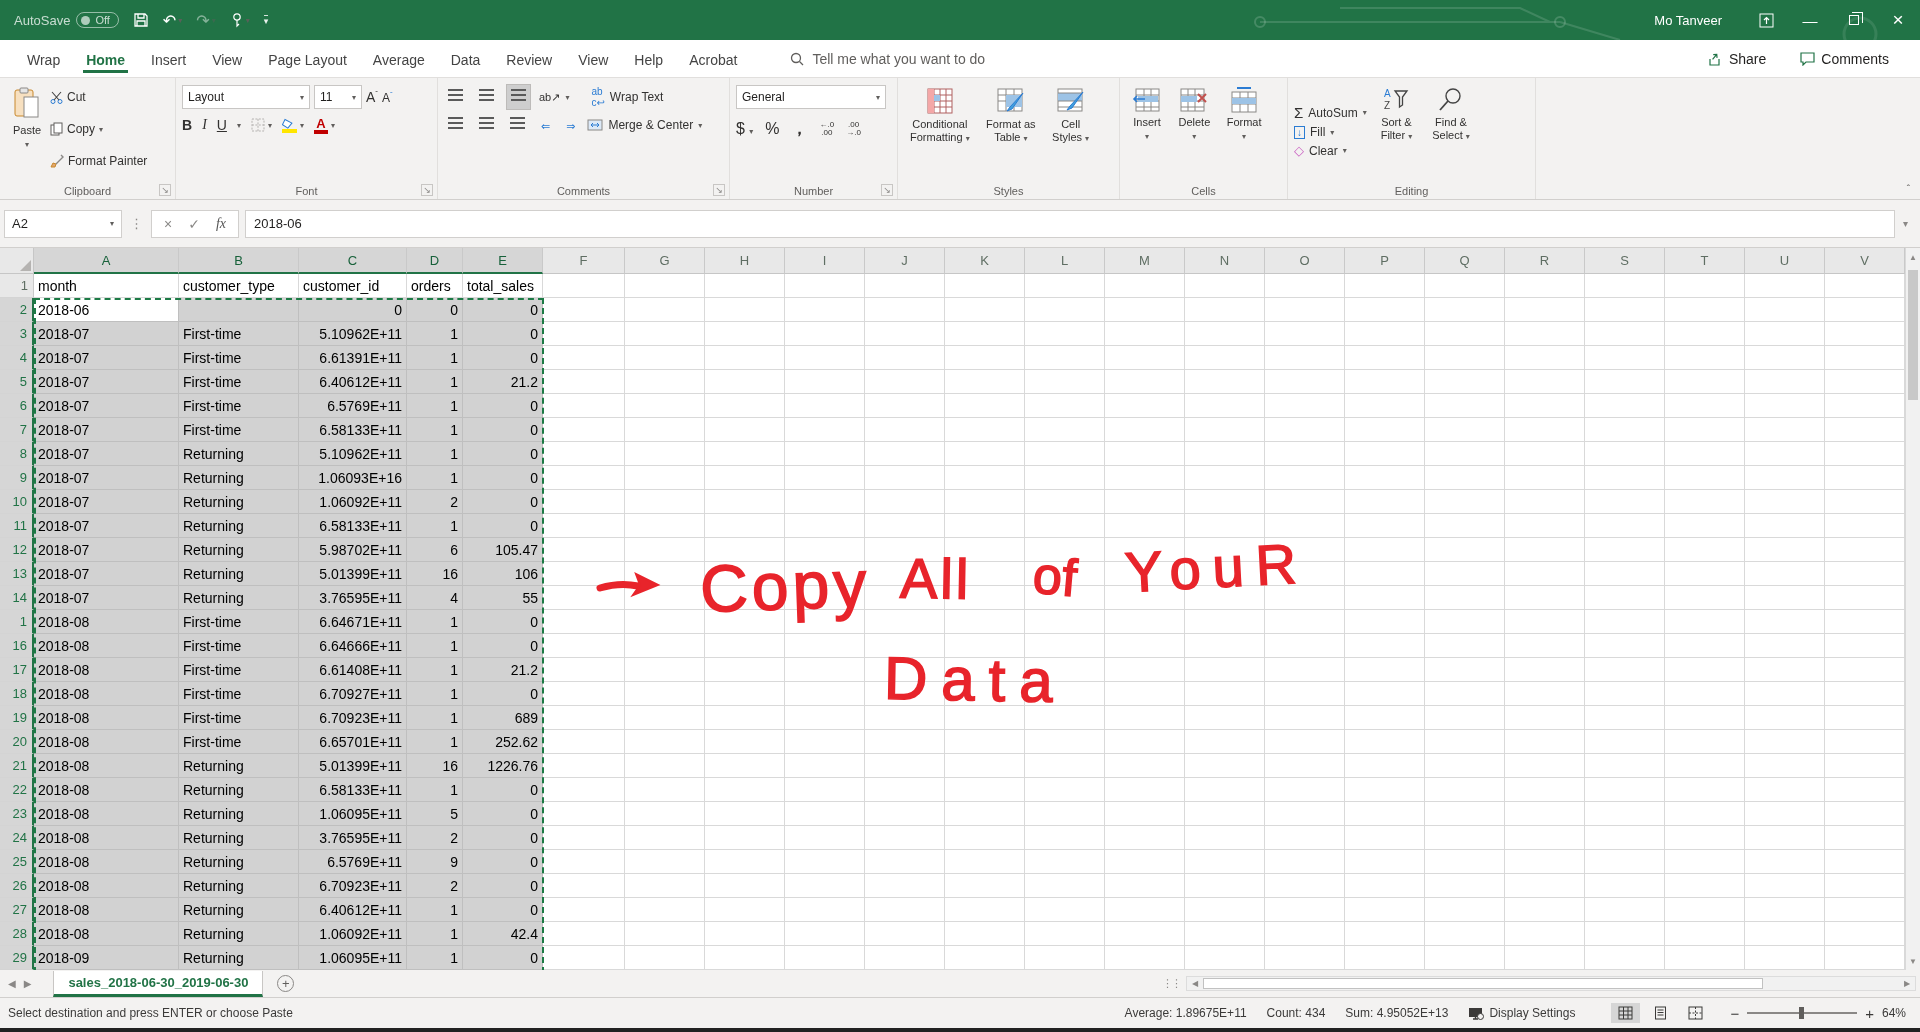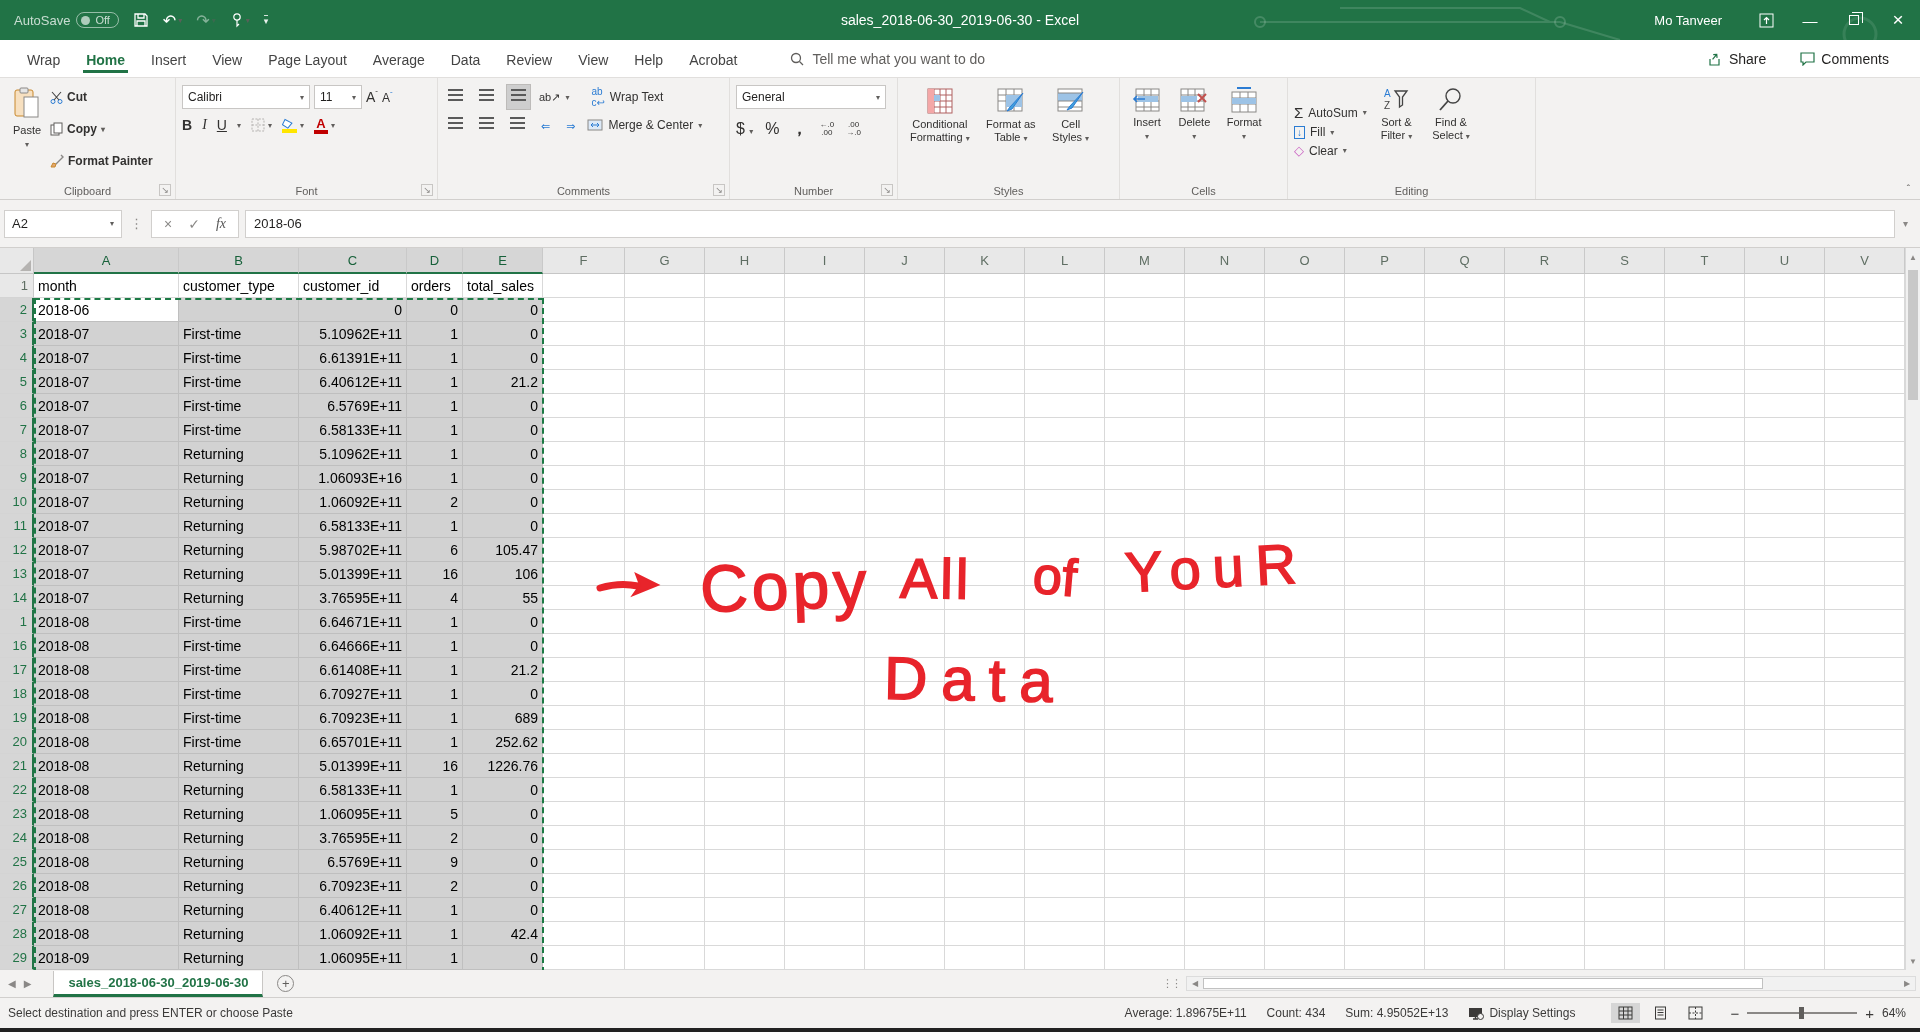--- a/index.html
+++ b/index.html
@@ -35,21 +35,21 @@
   .mb-btn { display:flex; align-items:center; gap:6px; font-size:14px; color:#201f1e; border:1px solid transparent; padding:4px 12px; }
 
   
   .ribbon { position:absolute; top:78px; left:0; width:100%; height:122px; background:#f3f2f1; border-bottom:1px solid #d1cfcd; display:flex; }
   .rgroup { position:relative; border-right:1px solid #e1dfdd; padding:5px 6px 18px 6px; height:100%; flex:none; }
   .rgroup-label { position:absolute; bottom:2px; left:0; right:0; text-align:center; font-size:11px; color:#605e5c; }
   .launcher { position:absolute; bottom:3px; right:4px; font-size:9px; color:#8a8886; border:1px solid #c8c6c4; width:12px; height:12px; line-height:10px; text-align:center; }
   .bigbtn { display:inline-flex; flex-direction:column; align-items:center; justify-content:flex-start; gap:3px; font-size:11px; color:#323130; padding:4px 6px; text-align:center; vertical-align:top; height:92px; }
   .bigbtn .lbl { line-height:13px; }
   .dd { font-size:8px; color:#605e5c; }
-  .smallrow { display:flex; align-items:center; gap:4px; font-size:12px; color:#323130; height:24px;font-weight:bold; }
+  .smallrow { display:flex; align-items:center; gap:4px; font-size:12px; color:#323130; height:24px; }
   .clip-cols { display:flex; gap:2px; }
   .clip-small { display:flex; flex-direction:column; justify-content:space-between; padding:2px 0; }
   .combo { background:#fff; border:1px solid #c8c6c4; font-size:12px; color:#201f1e; display:flex; align-items:center; justify-content:space-between; padding:2px 5px; height:24px; }
   .fontrow1 { display:flex; gap:4px; align-items:center; margin-bottom:7px; margin-top:2px; }
   .fontrow2 { display:flex; gap:10px; align-items:center; font-size:14px; color:#323130; }
   .bars { display:inline-block; width:15px; height:13px; background:repeating-linear-gradient(#5a5a5a 0 2px, transparent 2px 5px); }
   .alignbtn { padding:3px 4px; }
   .alignbtn.selected { background:#cecece; border:1px solid #bdbbb9; }
   .alignrow { display:flex; align-items:center; gap:8px; height:28px; }
   .icon-lbl { display:flex; align-items:center; gap:5px; font-size:12px; color:#323130; }
@@ -148,21 +148,20 @@
         </span>
       <span class="qat-btn">
         <svg width="14" height="16" viewBox="0 0 14 16">
             <circle cx="7" cy="5" r="3.2" stroke="#fff" fill="none" stroke-width="1.2"></circle>
             <path d="M7 8 v6 l2-2" stroke="#fff" fill="none" stroke-width="1.2"></path>
           </svg>
         <span class="dd">▾</span>
       </span>
       <span class="qat-sep">▾</span>
     </div>
-    <div class="tb-title">sales_2018-06-30_2019-06-30 - Excel</div>
     <div class="tb-right">
       <span class="tb-user">Mo Tanveer</span>
       <span class="tb-ico">
         <svg width="15" height="15" viewBox="0 0 15 15">
             <rect x="1" y="1" width="13" height="13" stroke="#fff" fill="none"></rect>
             <path d="M7.5 11 V5 M5 7 l2.5-2.5 L10 7" stroke="#fff" fill="none" stroke-width="1.2"></path>
           </svg>
       </span>
       <span class="tb-ico">—</span>
       <span class="tb-ico">
@@ -249,21 +248,21 @@
           </span>
         </span>
       </div>
       <span class="rgroup-label">Clipboard</span>
       <span class="launcher">↘</span>
     </div>
 
     <div class="rgroup" style="width:262px;">
       <div class="fontrow1">
         <span class="combo" style="width:128px;">
-            <span>Calibri</span>
+            <span>Layout</span>
             <span class="dd">▾</span>
           </span>
         <span class="combo" style="width:48px;">
             <span>11</span>
             <span class="dd">▾</span>
           </span>
         <span style="font-size:14px;color:#323130;">A<sup style="font-size:8px;">ˆ</sup></span>
         <span style="font-size:12px;color:#323130;">A<sup style="font-size:8px;color:#2b7cd3;">ˇ</sup></span>
       </div>
       <div class="fontrow2">

